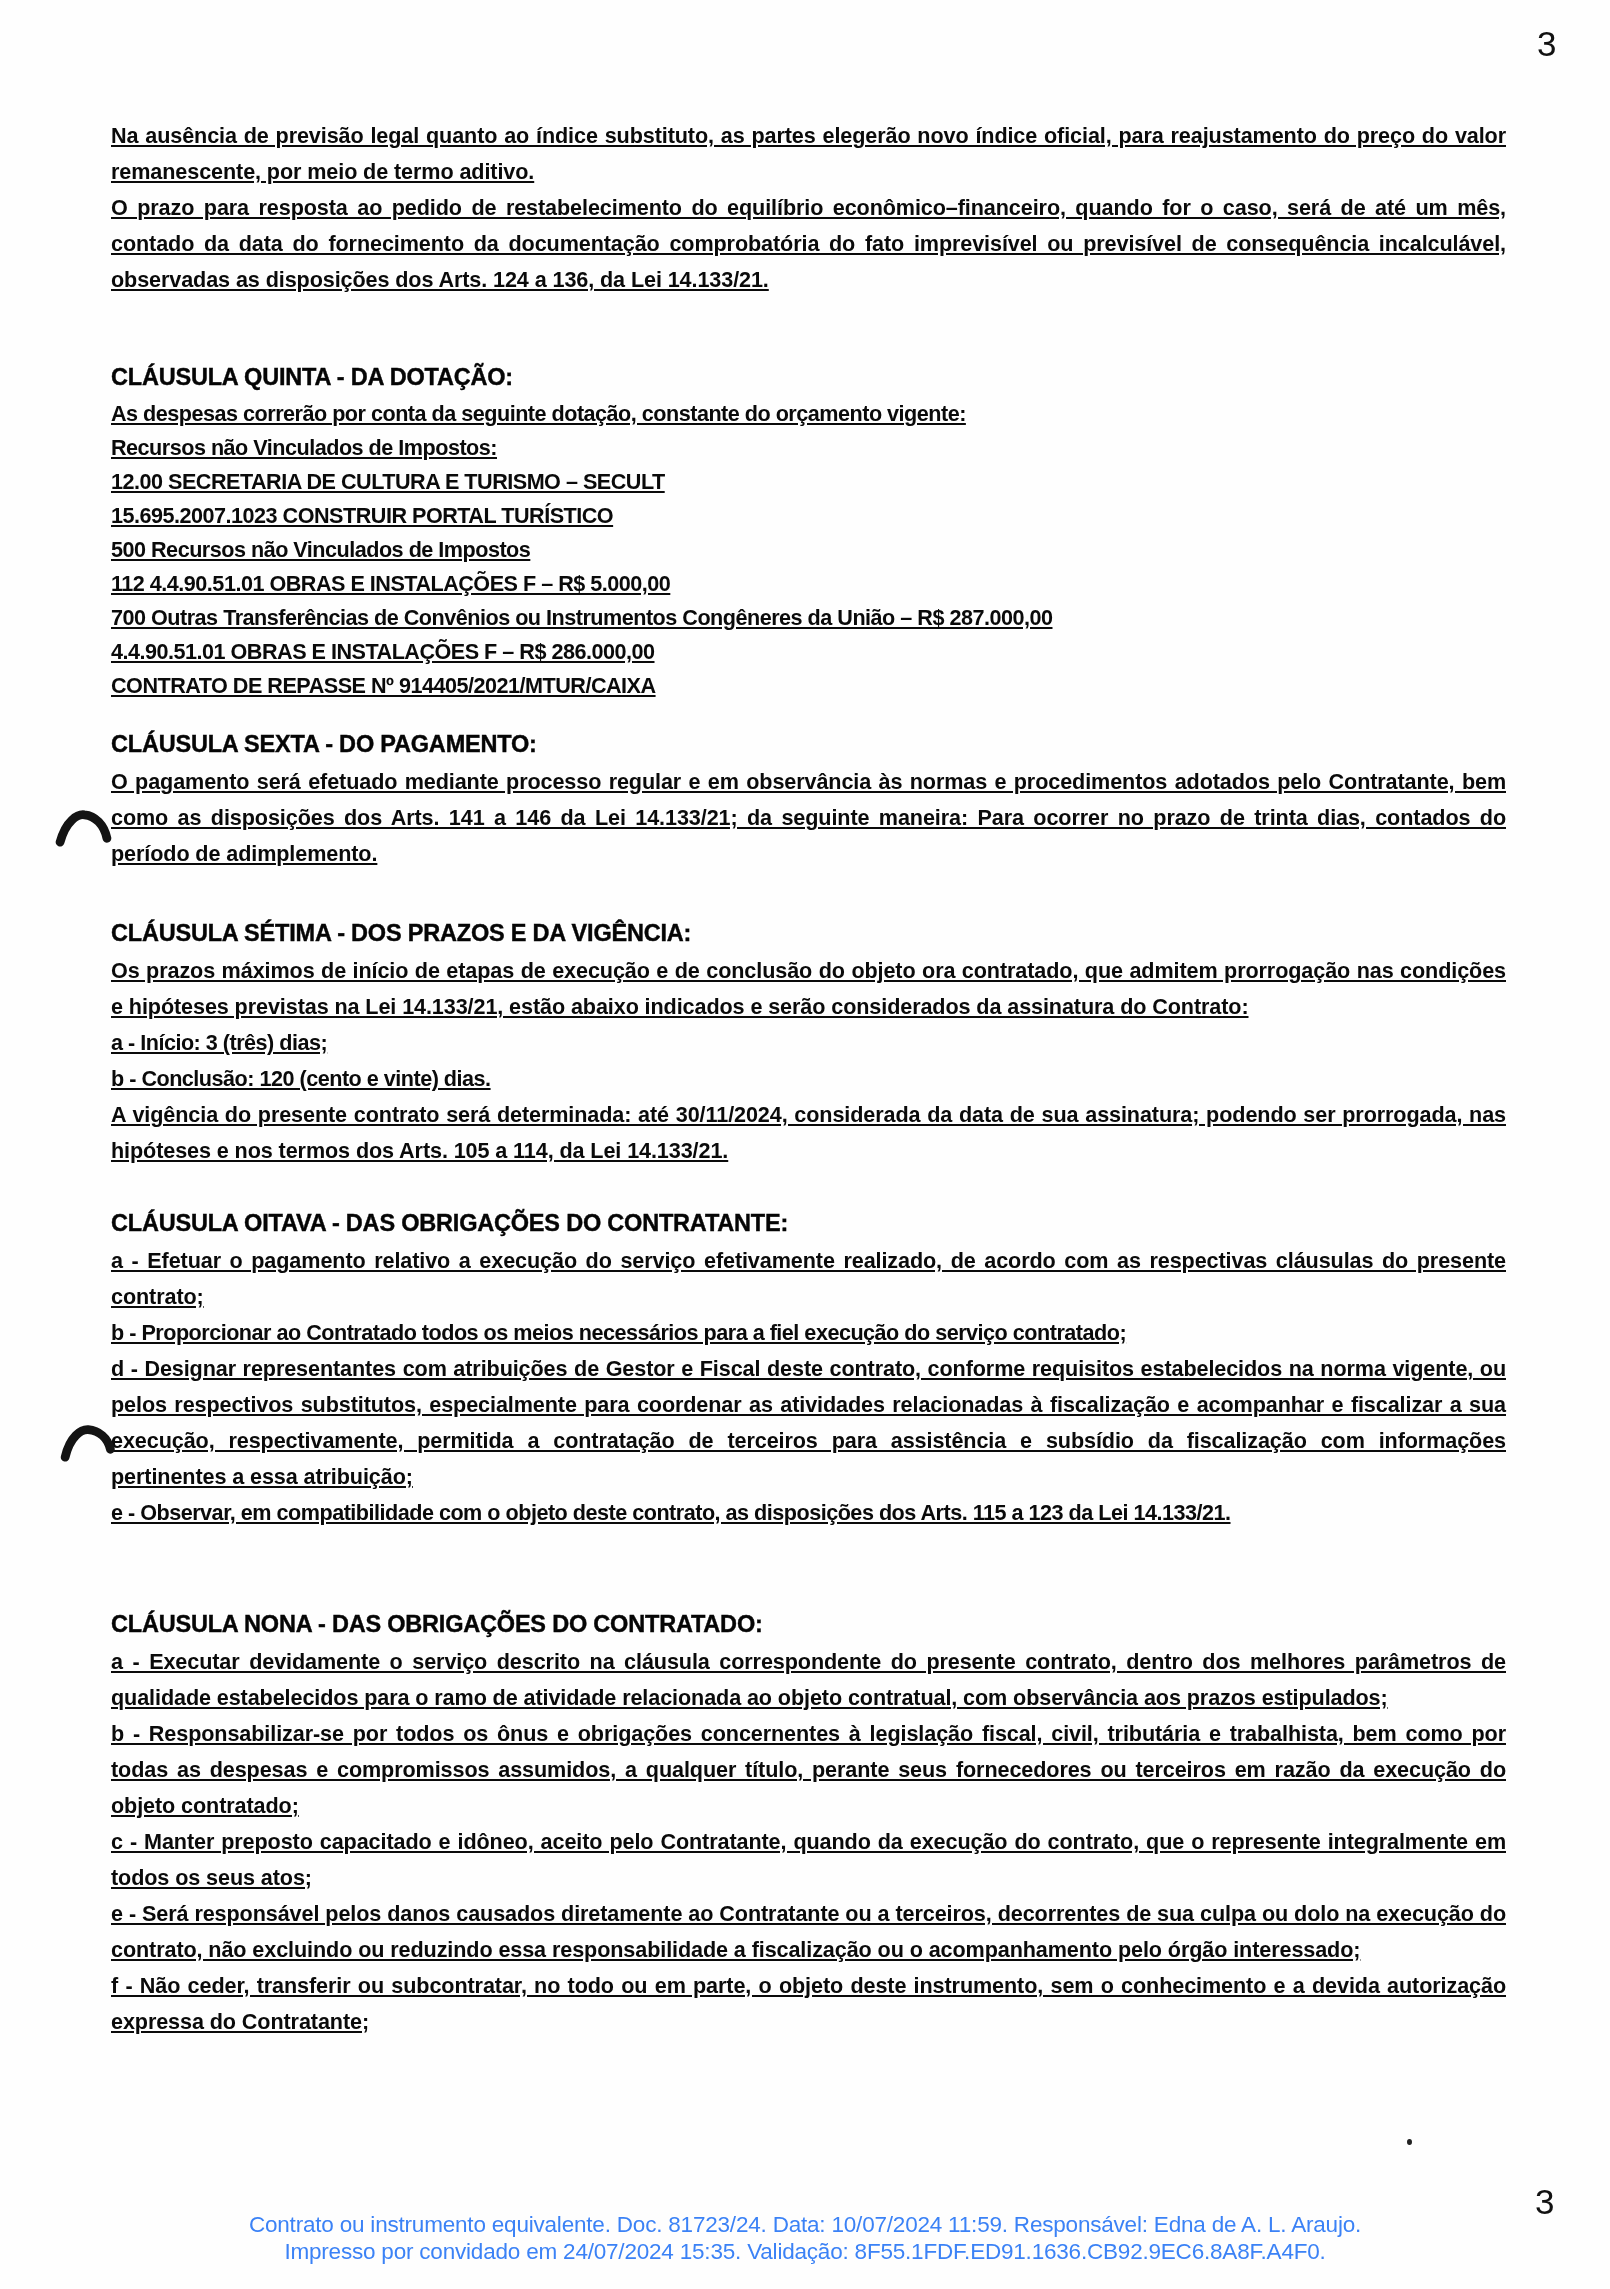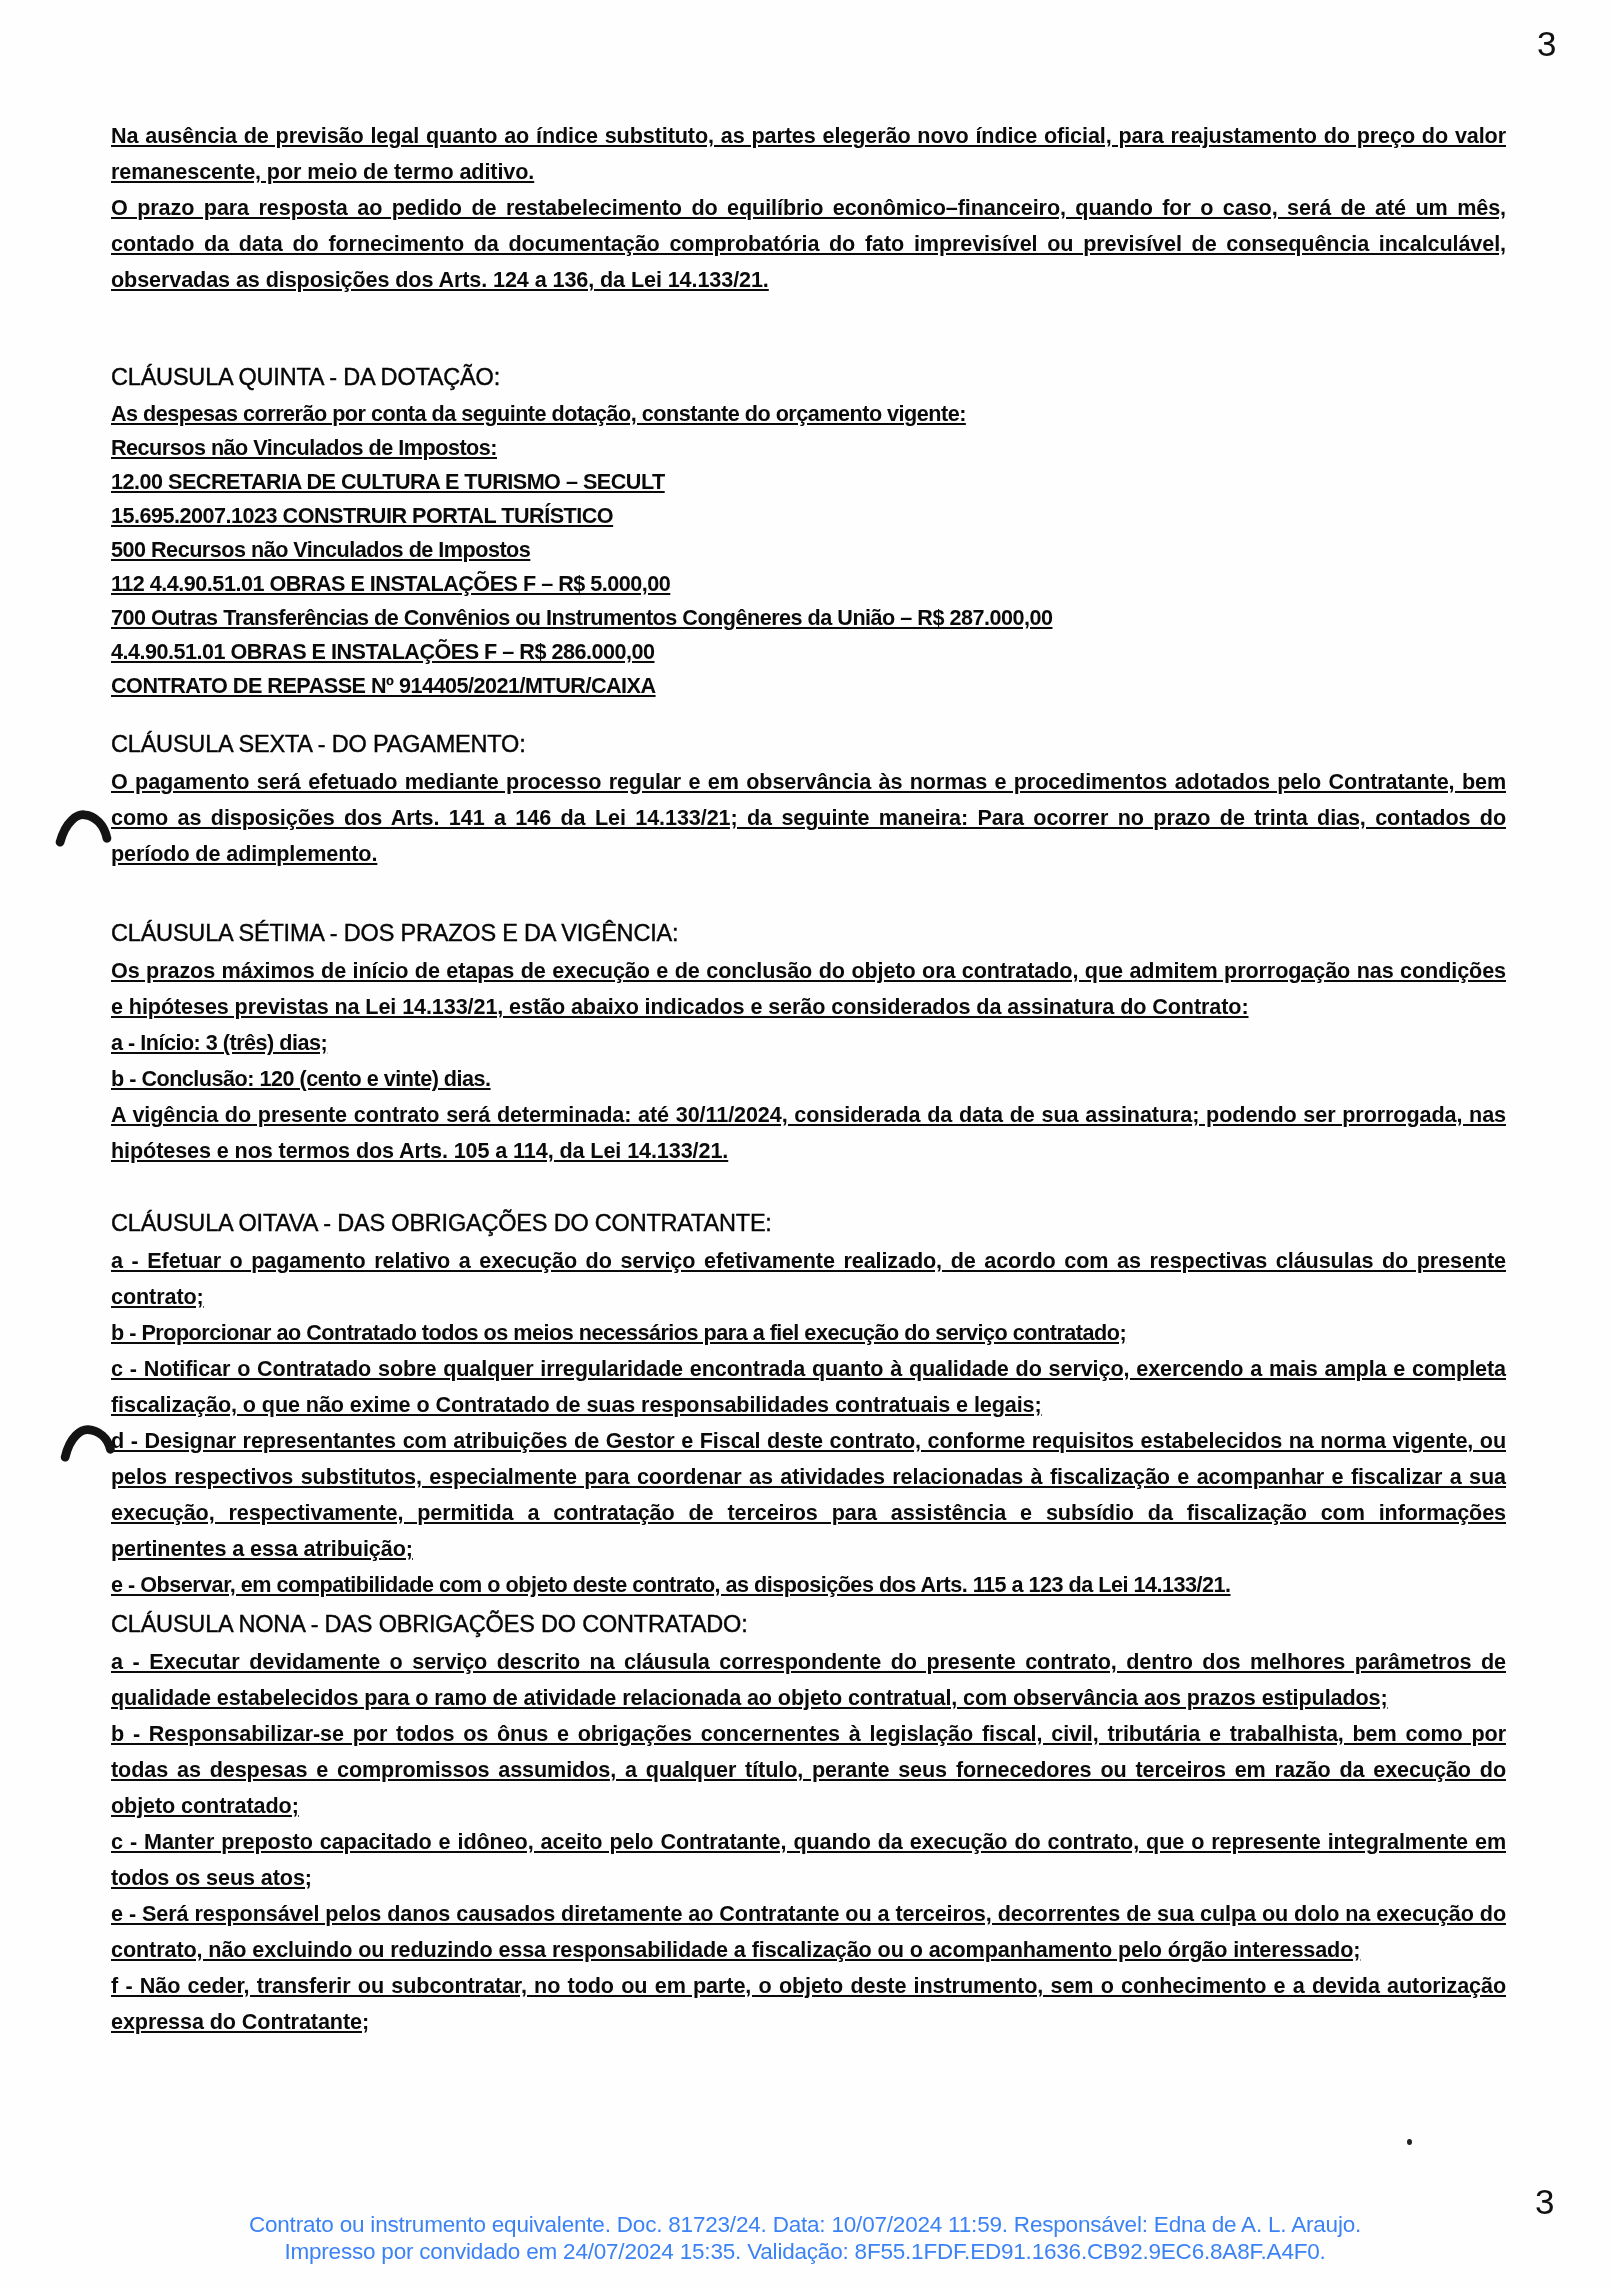--- a/index.html
+++ b/index.html
@@ -29,21 +29,21 @@
   }
   .para{
     margin:0;
     font-size:21.6px;line-height:36px;letter-spacing:-0.1px;
     font-weight:700;text-align:justify;color:#0a0a0a;text-decoration:underline;
   }
   .one-line{
     white-space:nowrap;text-align:left;letter-spacing:-0.5px;
   }
   .clause-heading{
-    margin:0;font-size:23.5px;line-height:39px;font-weight:400;
+    margin:0;font-size:23.5px;line-height:39px;font-weight:700;
     letter-spacing:-0.2px;color:#050505;
     -webkit-text-stroke:0.4px #050505;
   }
   .sec-intro{top:118px;}
   .sec-quinta{top:358px;}
   .sec-quinta .para{line-height:34px;}
   .sec-sexta{top:725px;}
   .sec-setima{top:914px;}
   .sec-oitava{top:1204px;}
   .sec-nona{top:1605px;}
@@ -104,21 +104,20 @@
     <p class="para">Os prazos máximos de início de etapas de execução e de conclusão do objeto ora contratado, que admitem prorrogação nas condições e hipóteses previstas na Lei 14.133/21, estão abaixo indicados e serão considerados da assinatura do Contrato:</p>
     <p class="para one-line">a - Início: 3 (três) dias;</p>
     <p class="para one-line">b - Conclusão: 120 (cento e vinte) dias.</p>
     <p class="para">A vigência do presente contrato será determinada: até 30/11/2024, considerada da data de sua assinatura; podendo ser prorrogada, nas hipóteses e nos termos dos Arts. 105 a 114, da Lei 14.133/21.</p>
   </section>
 
   <section class="block sec-oitava">
     <h2 class="clause-heading">CLÁUSULA OITAVA - DAS OBRIGAÇÕES DO CONTRATANTE:</h2>
     <p class="para">a - Efetuar o pagamento relativo a execução do serviço efetivamente realizado, de acordo com as respectivas cláusulas do presente contrato;</p>
     <p class="para one-line">b - Proporcionar ao Contratado todos os meios necessários para a fiel execução do serviço contratado;</p>
-    <p class="para">c - Notificar o Contratado sobre qualquer irregularidade encontrada quanto à qualidade do serviço, exercendo a mais ampla e completa fiscalização, o que não exime o Contratado de suas responsabilidades contratuais e legais;</p>
     <p class="para">d - Designar representantes com atribuições de Gestor e Fiscal deste contrato, conforme requisitos estabelecidos na norma vigente, ou pelos respectivos substitutos, especialmente para coordenar as atividades relacionadas à fiscalização e acompanhar e fiscalizar a sua execução, respectivamente, permitida a contratação de terceiros para assistência e subsídio da fiscalização com informações pertinentes a essa atribuição;</p>
     <p class="para one-line">e - Observar, em compatibilidade com o objeto deste contrato, as disposições dos Arts. 115 a 123 da Lei 14.133/21.</p>
   </section>
 
   <section class="block sec-nona">
     <h2 class="clause-heading">CLÁUSULA NONA - DAS OBRIGAÇÕES DO CONTRATADO:</h2>
     <p class="para">a - Executar devidamente o serviço descrito na cláusula correspondente do presente contrato, dentro dos melhores parâmetros de qualidade estabelecidos para o ramo de atividade relacionada ao objeto contratual, com observância aos prazos estipulados;</p>
     <p class="para">b - Responsabilizar-se por todos os ônus e obrigações concernentes à legislação fiscal, civil, tributária e trabalhista, bem como por todas as despesas e compromissos assumidos, a qualquer título, perante seus fornecedores ou terceiros em razão da execução do objeto contratado;</p>
     <p class="para">c - Manter preposto capacitado e idôneo, aceito pelo Contratante, quando da execução do contrato, que o represente integralmente em todos os seus atos;</p>
     <p class="para">e - Será responsável pelos danos causados diretamente ao Contratante ou a terceiros, decorrentes de sua culpa ou dolo na execução do contrato, não excluindo ou reduzindo essa responsabilidade a fiscalização ou o acompanhamento pelo órgão interessado;</p>

